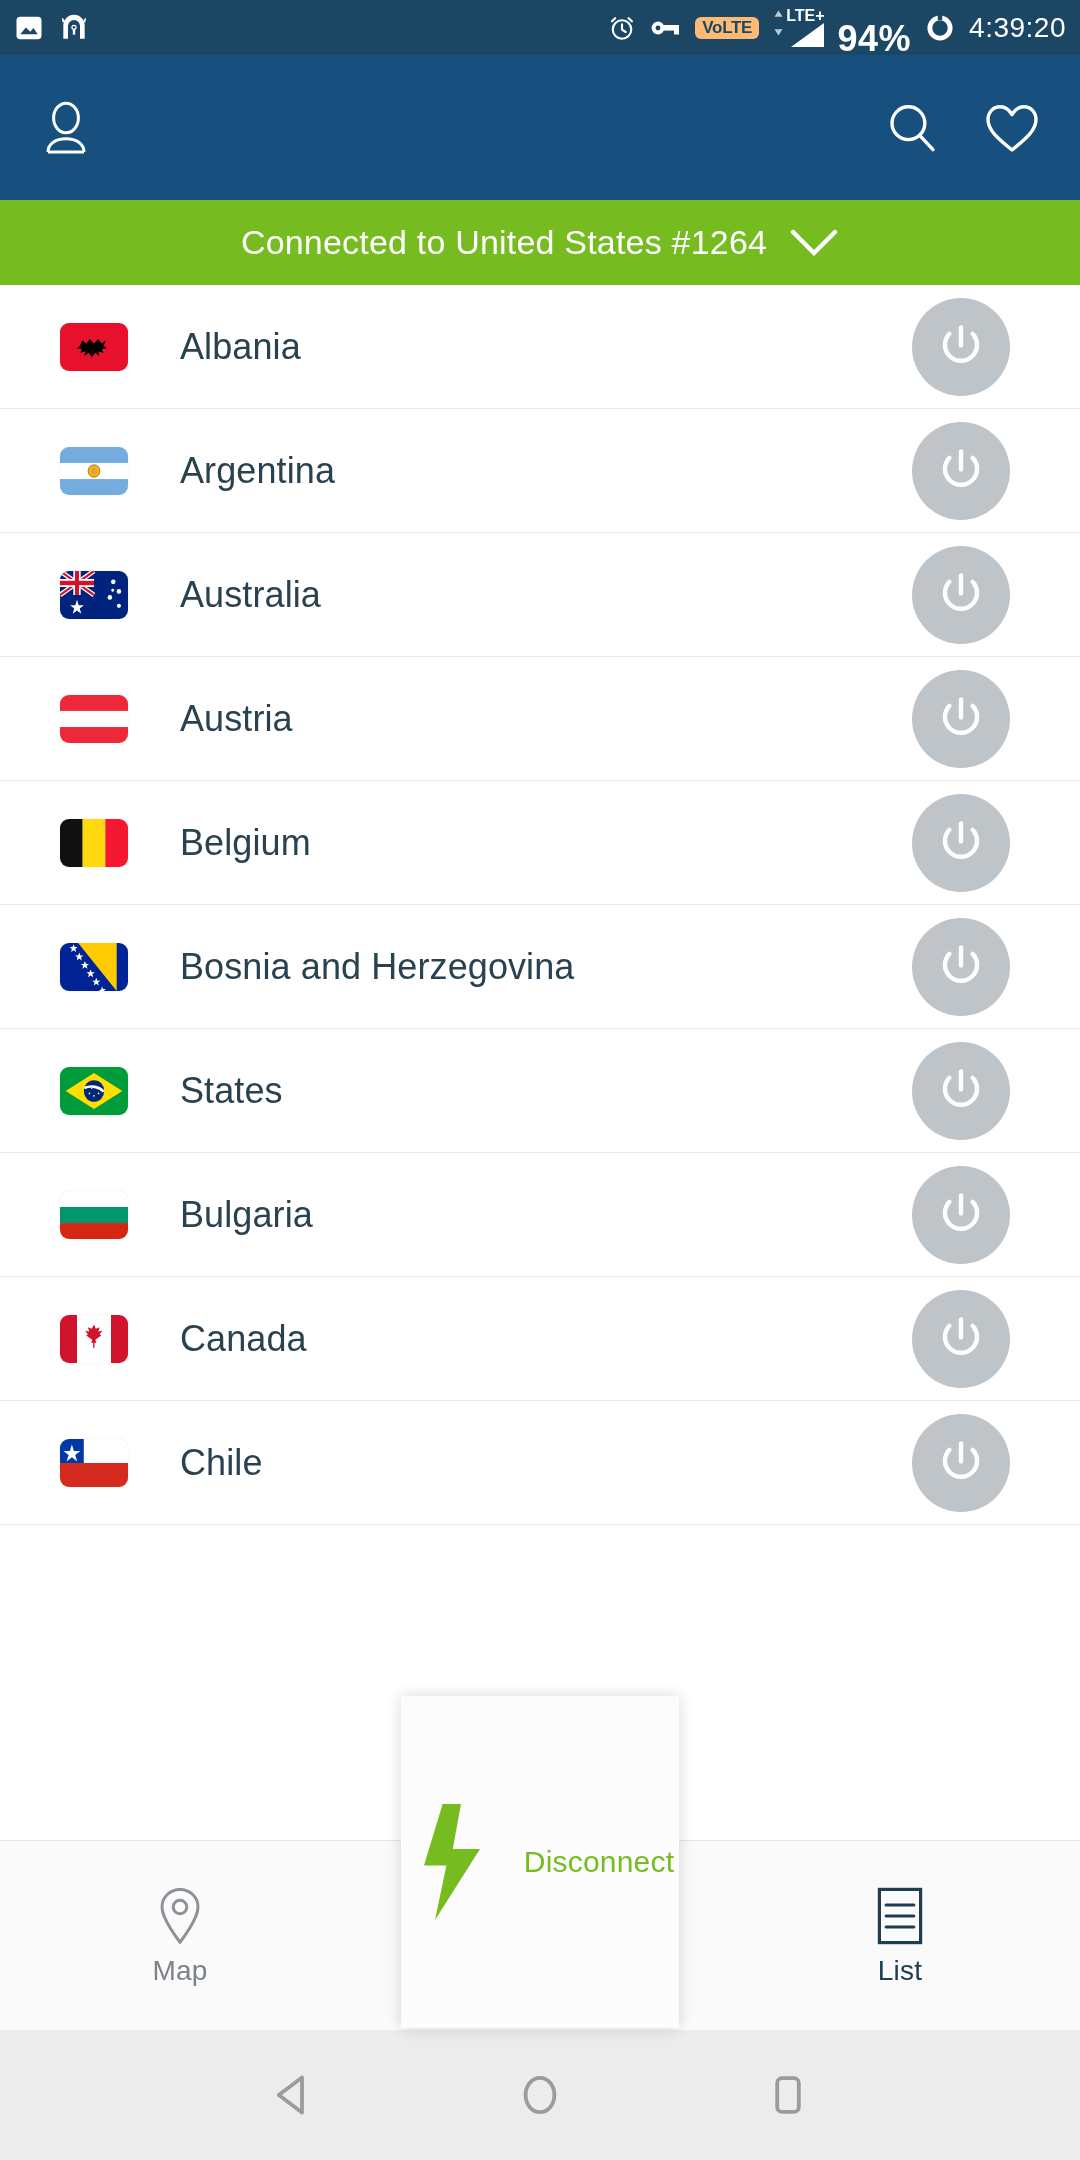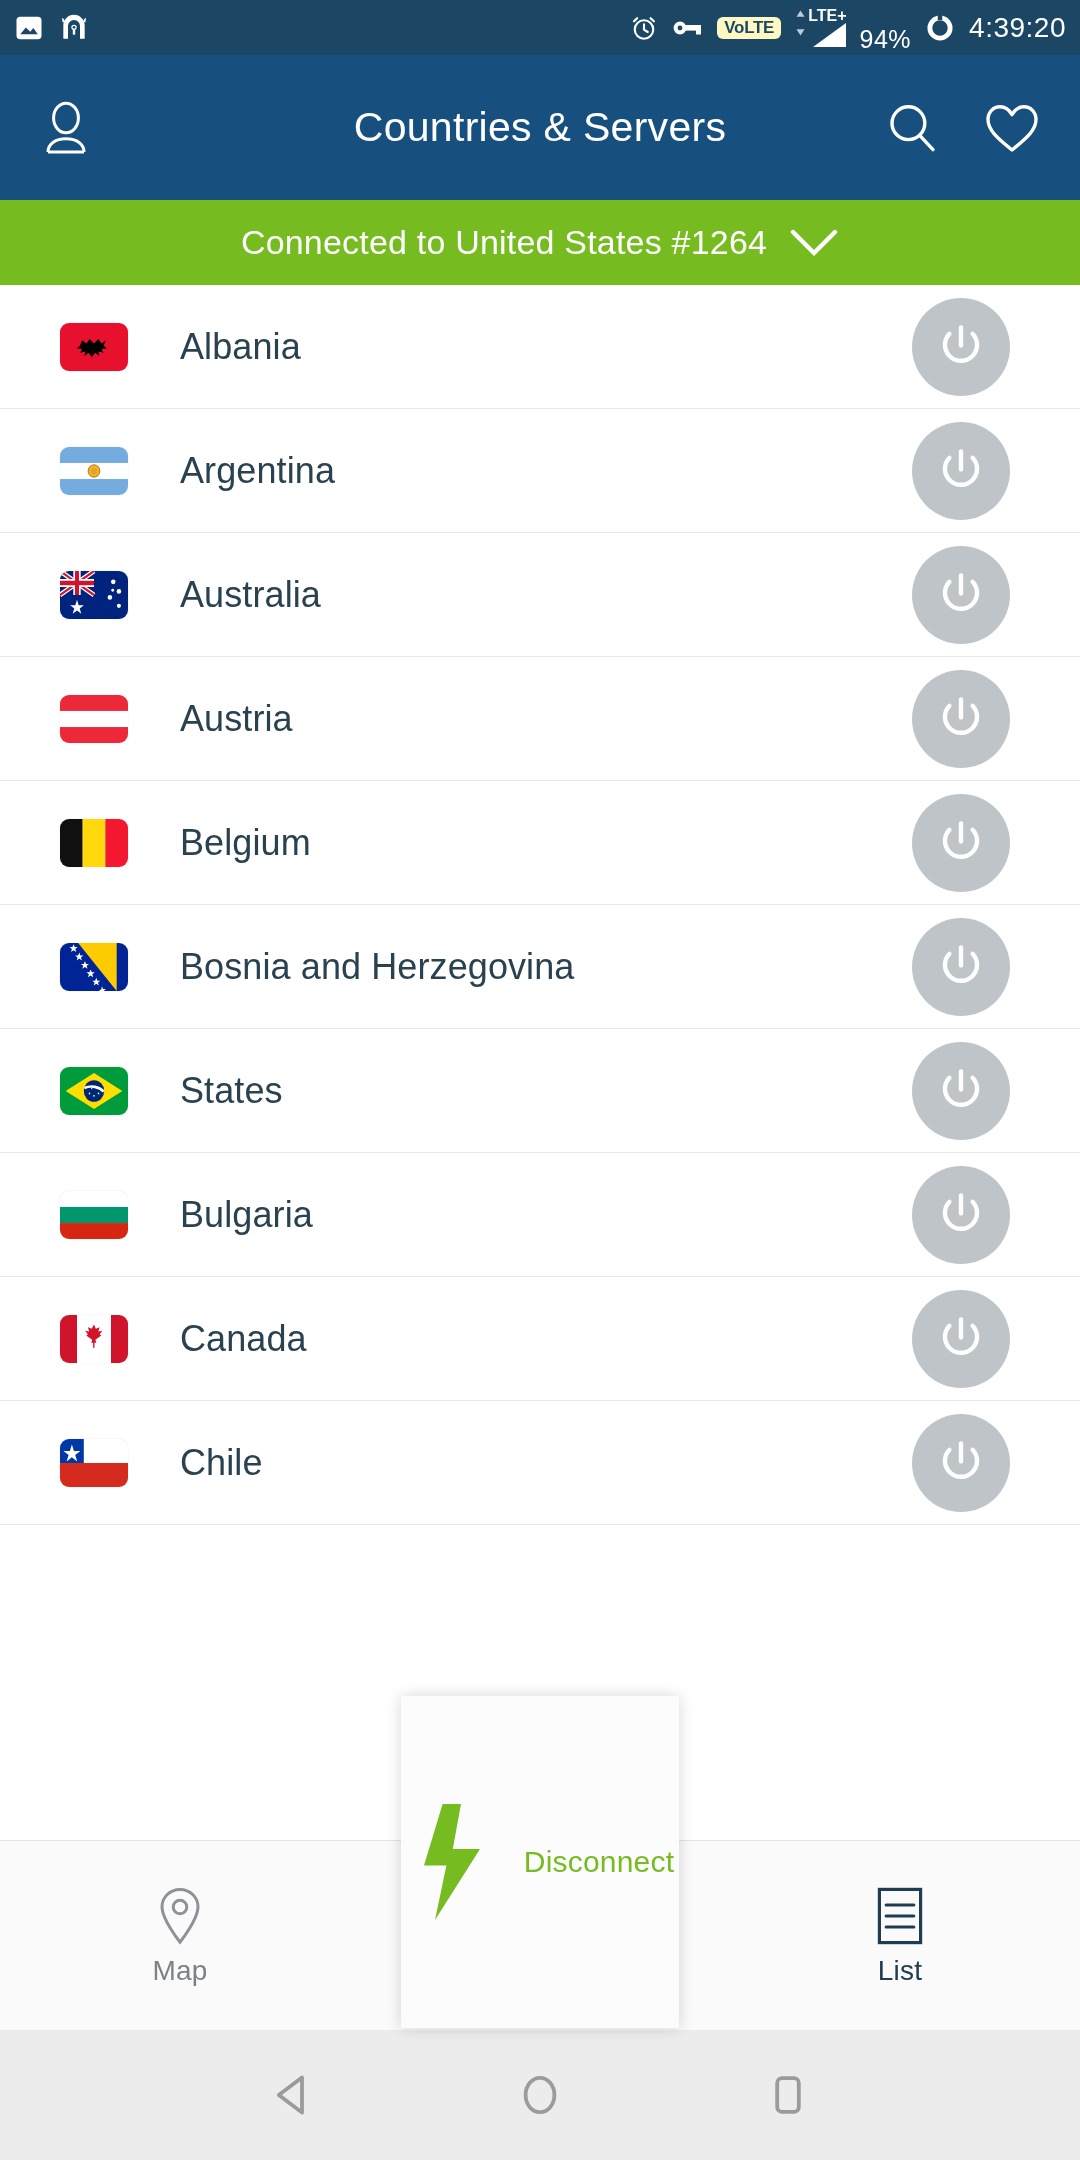--- a/index.html
+++ b/index.html
@@ -13,24 +13,24 @@
   .screen { width:1080px; height:2160px; position:relative; display:flex; flex-direction:column; }
 
   
   .statusbar {
     height:55px; background:#1b4765; flex:0 0 55px;
     display:flex; align-items:center; padding:0 14px; color:#ffffff;
   }
   .sb-left { display:flex; align-items:center; gap:14px; }
   .sb-right { margin-left:auto; display:flex; align-items:center; gap:13px; }
   .sb-icon { display:flex; align-items:center; justify-content:center; }
-  .sb-text { font-size:25px; letter-spacing:.5px; font-weight:400;margin-top:23px; }
+  .sb-text { font-size:36px; letter-spacing:.5px; font-weight:700;margin-top:23px; }
   .sb-time { font-size:28px; letter-spacing:.5px; }
   .volte-badge {
-    background:#fef9c3; color:#1b4765; border-radius:6px;
+    background:#fdba74; color:#1b4765; border-radius:6px;
     font-size:17px; font-weight:bold; padding:2px 7px 3px 7px;
     letter-spacing:-.3px; line-height:1;
     display:flex; align-items:center;
   }
   .lte-wrap { display:flex; align-items:flex-start; gap:1px; }
   .lte-label { font-size:16px; font-weight:bold; line-height:1; margin-bottom:-2px; }
   .signal-col { display:flex; flex-direction:column; align-items:center; }
 
   
   .appbar {
@@ -173,21 +173,20 @@
   </div>
 
   <div class="appbar">
     <span class="appbar-icon">
       <svg width="52" height="56" viewBox="0 0 26 28">
         <ellipse cx="13" cy="9" rx="6.2" ry="7.4" fill="none" stroke="#fff" stroke-width="1.5"></ellipse>
         <path d="M4 26c0-4.3 4-6.6 9-6.6s9 2.3 9 6.6" fill="none" stroke="#fff" stroke-width="1.5"></path>
         <path d="M4 26h18" fill="none" stroke="#fff" stroke-width="1.5"></path>
       </svg>
     </span>
-    <div class="appbar-title">Countries &amp; Servers</div>
     <div class="appbar-actions">
       <span class="appbar-icon">
         <svg width="56" height="56" viewBox="0 0 28 28">
           <circle cx="12.2" cy="11.6" r="8.2" fill="none" stroke="#fff" stroke-width="1.7"></circle>
           <path d="M18.3 18.2l6.2 6.6" fill="none" stroke="#fff" stroke-width="1.7" stroke-linecap="round"></path>
         </svg>
       </span>
       <span class="appbar-icon">
         <svg width="56" height="54" viewBox="0 0 28 26">
           <path d="M14 24C6.5 18 2 14 2 8.8 2 5.1 4.7 2.4 8 2.4c2.4 0 4.6 1.5 6 3.9 1.4-2.4 3.6-3.9 6-3.9 3.3 0 6 2.7 6 6.4C26 14 21.5 18 14 24z" fill="none" stroke="#fff" stroke-width="1.7" stroke-linejoin="round"></path>

